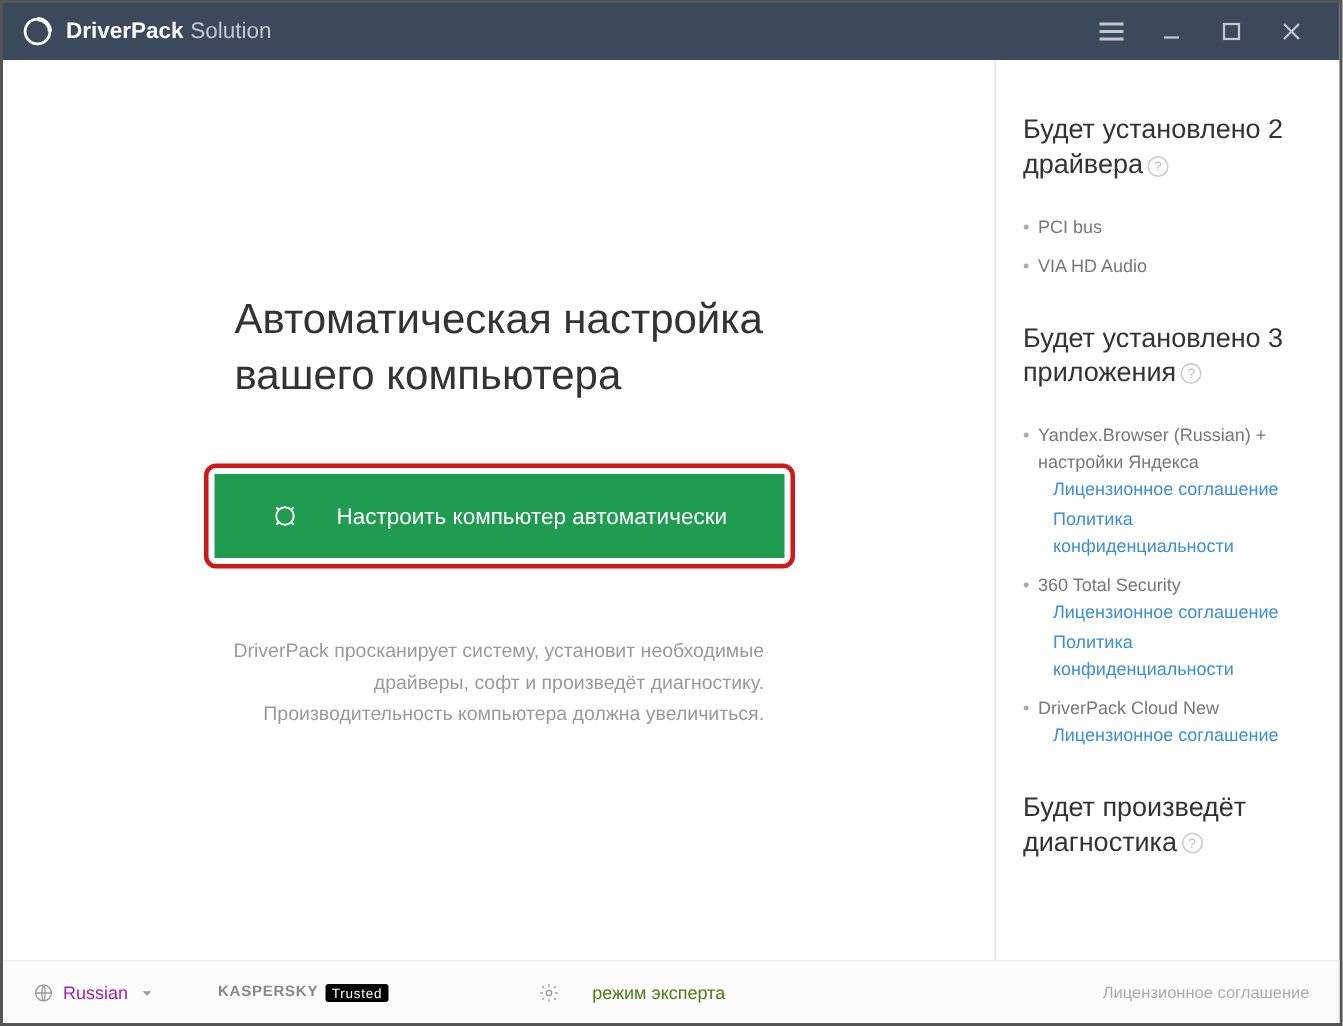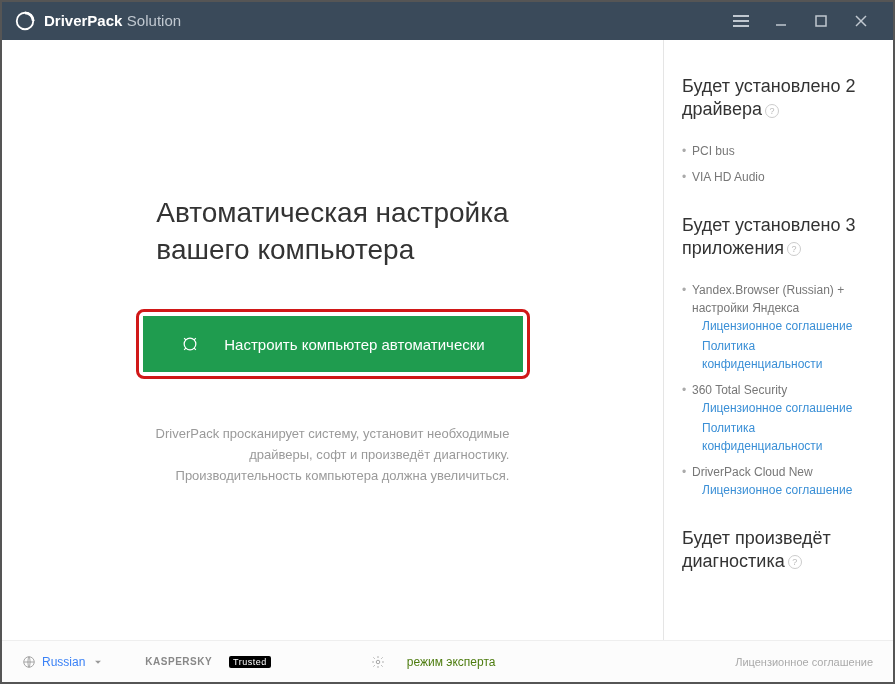--- a/index.html
+++ b/index.html
@@ -23,22 +23,22 @@
 .desc { color: #9a9a9a; font-size: 13px; text-align: right; line-height: 1.6; max-width: 440px; }
 .sidebar { width: 230px; border-left: 1px solid #e5e5e5; padding: 35px 18px 18px 18px; overflow-y: auto; font-size: 13px; color: #555; }
 .side-heading { font-size: 18px; font-weight: 400; color: #333; line-height: 1.3; margin-bottom: 14px; }
 .side-heading .qmark { display: inline-block; width: 14px; height: 14px; border: 1px solid #ccc; border-radius: 50%; font-size: 9px; line-height: 12px; text-align: center; color: #bbb; vertical-align: middle; margin-left: 3px; }
 .side-list { list-style: none; margin-bottom: 28px; margin-top: 20px; }
 .side-list > li { position: relative; padding-left: 10px; margin-bottom: 8px; font-size: 12px; color: #777; line-height: 1.5; }
 .side-list > li::before { content: "•"; position: absolute; left: 0; color: #aaa; }
 .side-link { color: #3a8fd6; text-decoration: none; font-size: 12px; display: block; padding-left: 10px; margin-bottom: 2px; }
 .sub-links { padding-left: 0; }
 .footer { height: 42px; border-top: 1px solid #eee; background: #fcfcfc; display: flex; align-items: center; padding: 0 20px; font-size: 12px; color: #999; gap: 40px; }
-.lang-sel { display: flex; align-items: center; gap: 6px; cursor: pointer; color: #3b82f6; }
-.kaspersky { display: flex; align-items: center; gap: 17px; font-size: 10px; letter-spacing: 0.5px; color: #888; }
+.lang-sel { display: flex; align-items: center; gap: 6px; cursor: pointer; color: #a21caf; }
+.kaspersky { display: flex; align-items: center; gap: 5px; font-size: 10px; letter-spacing: 0.5px; color: #888; }
 .kaspersky .trusted { background: #000000; color: #fff; padding: 1px 4px; border-radius: 2px; font-size: 9px; }
 .expert-mode { display: flex; align-items: flex-end; gap: 22px; cursor: pointer; color: #4d7c0f; margin-left: 60px; }
 .footer-right { margin-left: auto; color: #aaa; font-size: 11px; cursor: pointer; }
 .globe-icon, .gear-icon, .chevron { width: 14px; height: 14px; }
 </style>
 </head>
 <body>
 
 <div class="window">
 

